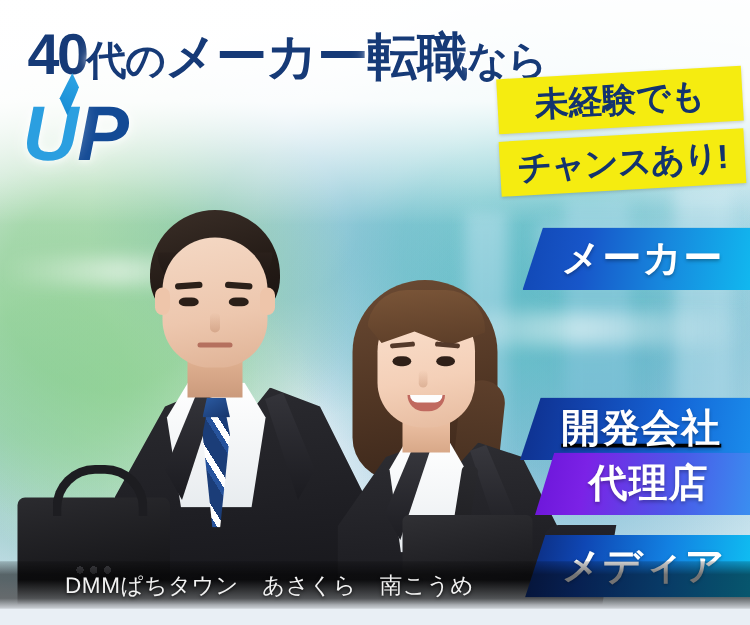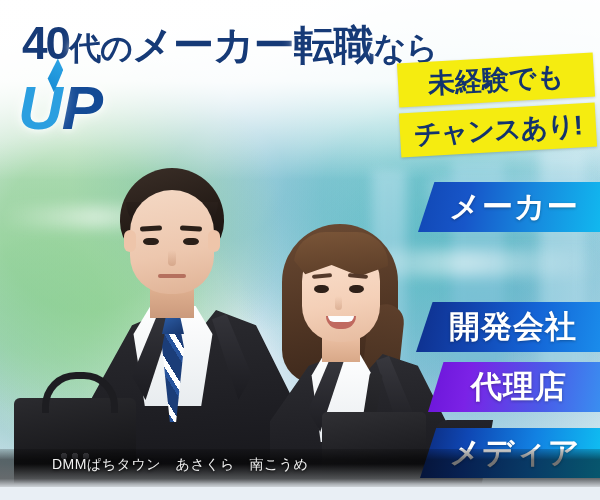--- a/index.html
+++ b/index.html
@@ -346,38 +346,38 @@
     color: #ffffff;
     font-size: 31px;
     font-weight: 700;
     letter-spacing: 1px;
     white-space: nowrap;
     text-shadow: 0 1px 3px rgba(0,0,0,0.30);
     padding-left: 10px;
   }
   .cat-0 { left: 418px; top: 182px; width: 182px; background: linear-gradient(100deg,#1147b4 0%, #1756c9 28%, #1787dd 62%, #11b8ef 100%); }
   .cat-1 { left: 424px; top: 242px; width: 176px; background: linear-gradient(100deg,#5a12dd 0%, #4423e2 26%, #2a5ae8 62%, #2e8ce6 100%); }
-  .cat-2 { left: 416px; top: 302px; width: 184px; background: linear-gradient(100deg,#0e2f8c 0%, #1243ad 28%, #1464d6 64%, #1a8ceb 100%); }
+  .cat-2 { left: 416px; top: 318px; width: 184px; background: linear-gradient(100deg,#0e2f8c 0%, #1243ad 28%, #1464d6 64%, #1a8ceb 100%); text-decoration: underline; }
   .cat-3 { left: 428px; top: 362px; width: 172px; background: linear-gradient(100deg,#6b15d8 0%, #7b22e6 24%, #4a5ae8 66%, #3a8ef0 100%); justify-content: center; }
   .cat-4 { left: 420px; top: 428px; width: 180px; background: linear-gradient(100deg,#0c2a7a 0%, #0f47b4 26%, #1281e2 62%, #0fc0f2 100%); }
 
   
   .caption-strip {
     position: absolute;
     left: 0;
     top: 449px;
     width: 600px;
     height: 38px;
     background: linear-gradient(180deg, rgba(0,0,0,0.18) 0%, rgba(0,0,0,0.55) 28%, rgba(0,0,0,0.55) 78%, rgba(0,0,0,0.12) 100%);
   }
   .caption-text {
     position: absolute;
     left: 52px;
     top: 456px;
-    font-size: 14px;
+    font-size: 18px;
     font-weight: 400;
     color: #f2f2f2;
     white-space: pre;
     letter-spacing: 0.5px;
     text-shadow: 0 1px 3px rgba(0,0,0,0.8);
   }
 </style>
 </head>
 <body>
 

